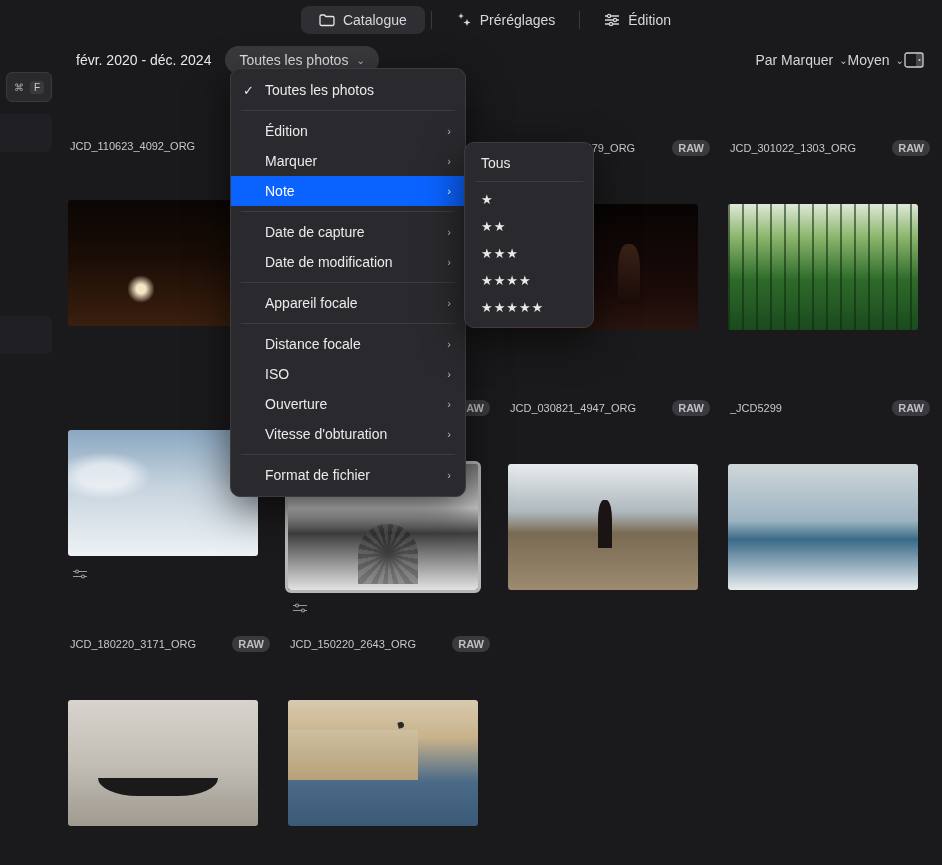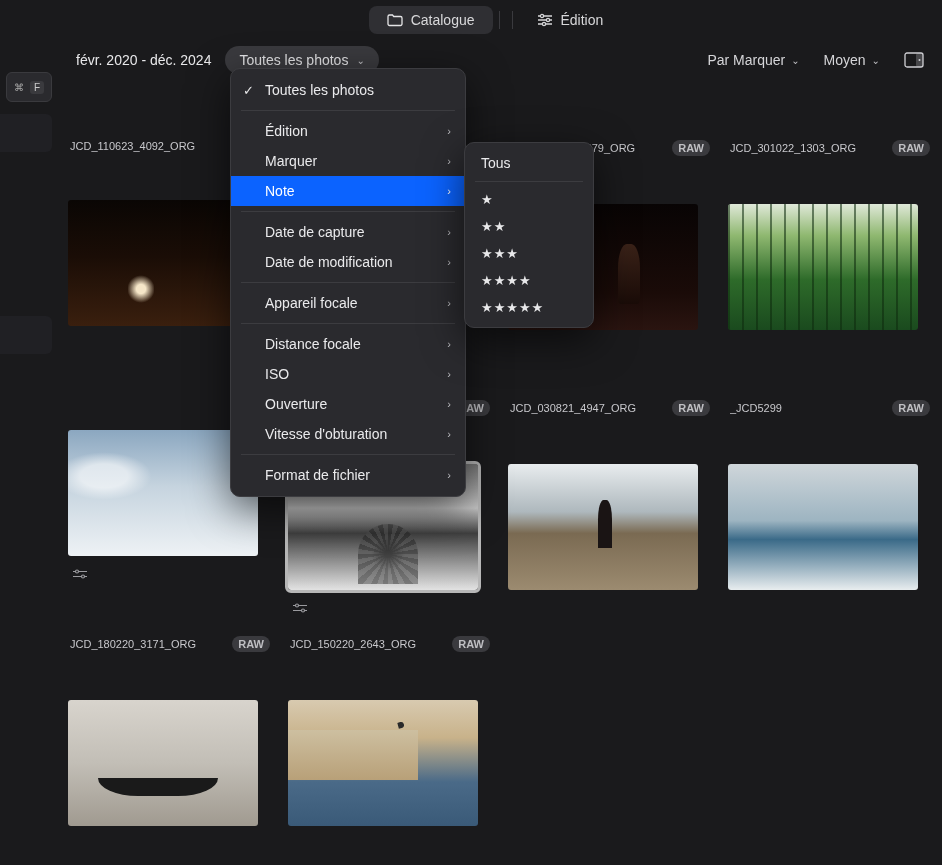--- a/index.html
+++ b/index.html
@@ -46,21 +46,21 @@
   }
   .date-range { font-size: 14px; color:#e8e8ea; font-weight:500; }
   .filter-pill {
     background:#3a3a3e;
     border-radius: 16px;
     padding: 6px 14px;
     display:flex; align-items:center; gap:8px;
     cursor:pointer;
   }
   .chev { font-size:10px; color:#c0c0c4; }
-  .toolbar-right { margin-left:auto; display:flex; align-items:flex-start; gap:24px; }
+  .toolbar-right { margin-left:auto; display:flex; align-items:flex-start; gap:0; }
   .tr-item { display:flex; align-items:center; gap:6px; cursor:pointer; color:#d5d5d8; }
 
   
   .left-rail {
     position:absolute;
     left:0; top:72px;
     width:56px;
     display:flex; flex-direction:column; gap:12px;
     align-items:flex-end;
     padding-right:4px;
@@ -190,20 +190,28 @@
 <div class="top-tabs">
   <div class="top-tab active">
     <span class="ic">
       <svg width="16" height="14" viewBox="0 0 16 14">
           <path d="M1 3.5A1.5 1.5 0 0 1 2.5 2h3l1.2 1.5H13.5A1.5 1.5 0 0 1 15 5v6a1.5 1.5 0 0 1-1.5 1.5h-11A1.5 1.5 0 0 1 1 11V3.5z" fill="none" stroke="#e5e5e7" stroke-width="1.3"></path>
         </svg>
     </span>
     <span>Catalogue</span>
   </div>
   <div class="tab-sep"></div>
+  <div class="top-tab">
+    <span class="ic">
+      <svg width="16" height="16" viewBox="0 0 16 16">
+          <path d="M5 1l.8 2.2L8 4l-2.2.8L5 7l-.8-2.2L2 4l2.2-.8zM11 7l1 2.6 2.6 1-2.6 1L11 14l-1-2.4-2.6-1 2.6-1z" fill="#d6d6d8"></path>
+        </svg>
+    </span>
+    <span>Préréglages</span>
+  </div>
   <div class="tab-sep"></div>
   <div class="top-tab">
     <span class="ic">
       <svg width="16" height="14" viewBox="0 0 16 14">
           <g stroke="#d6d6d8" stroke-width="1.3" fill="none">
             <path d="M1 3h14M1 7h14M1 11h14"></path>
             <circle cx="5" cy="3" r="1.6" fill="#1a1a1c"></circle>
             <circle cx="11" cy="7" r="1.6" fill="#1a1a1c"></circle>
             <circle cx="7" cy="11" r="1.6" fill="#1a1a1c"></circle>
           </g>

